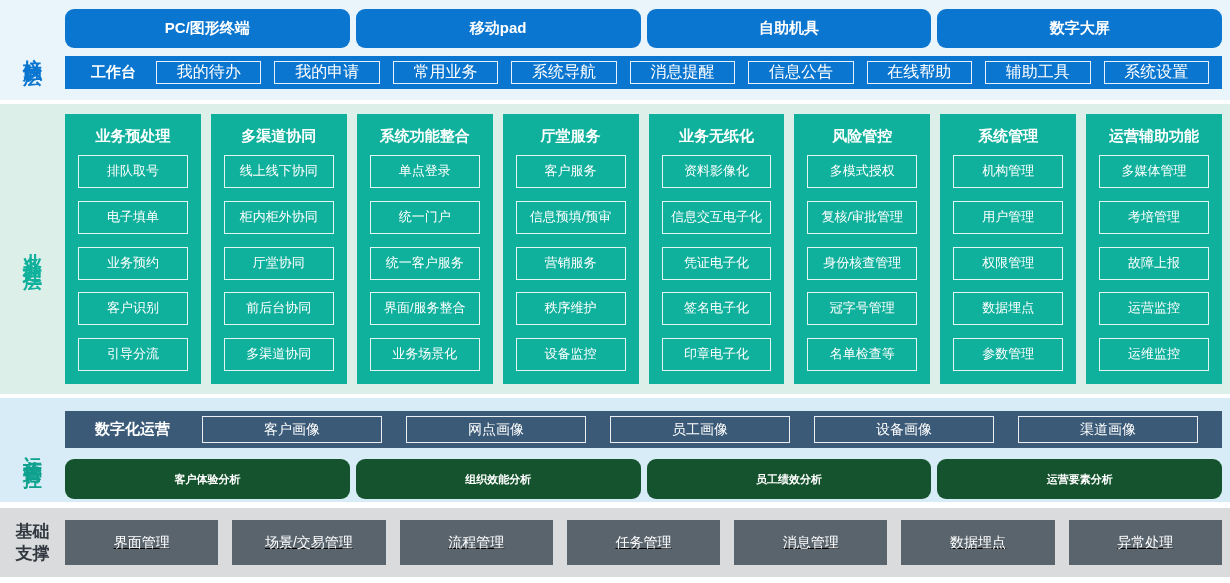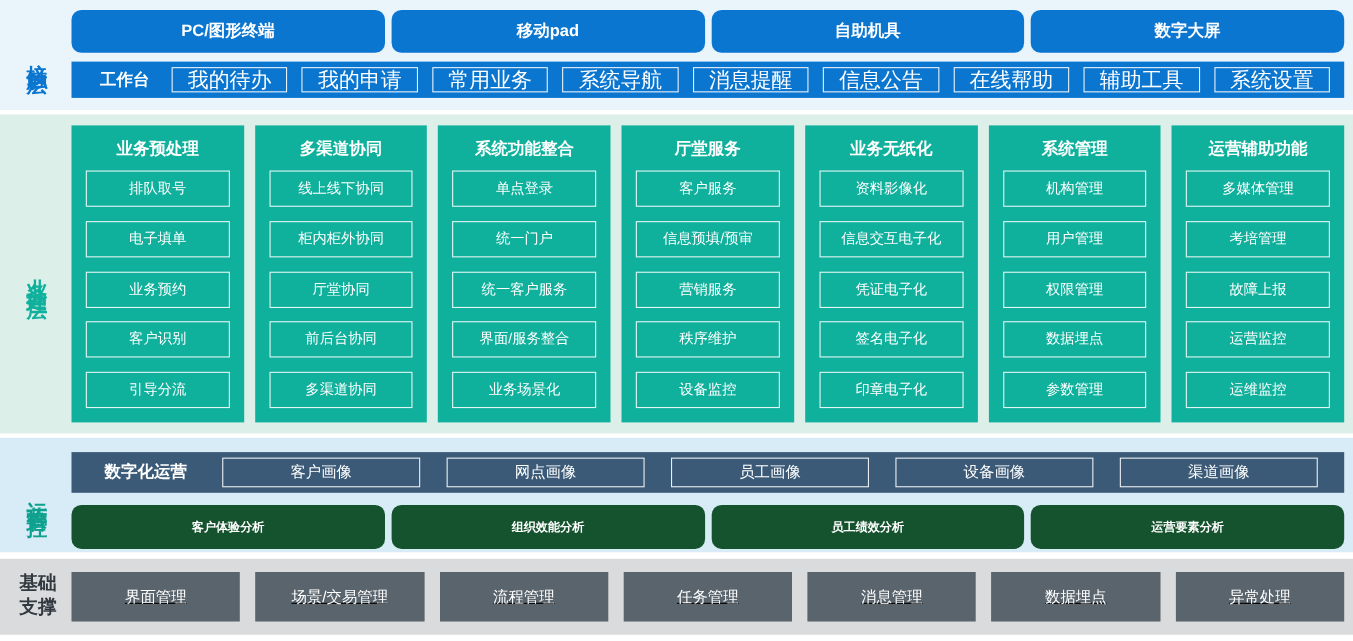--- a/index.html
+++ b/index.html
@@ -36,21 +36,21 @@
     margin-top: 8px; height: 33px; background: #0b76d0;
     display: flex; align-items: center; padding: 0 13px 0 0;
   }
   .workbench-label {
     color: #fff; font-weight: 700; font-size: 15px;
     padding: 0 20px 0 26px; white-space: nowrap;
   }
   .workbench-items { flex: 1; display: flex; gap: 13px; }
   .chip {
     flex: 1; height: 23px; border: 1px solid rgba(255,255,255,.9);
-    color: #fff; font-size: 19px;
+    color: #fff; font-size: 16px;
     display: flex; align-items: center; justify-content: center; white-space: nowrap;
   }
 
   
   .band.business { height: 290px; background: #dcefe9; margin-bottom: 4px; }
   .band.business .content { padding-top: 10px; }
   .columns { display: flex; gap: 10px; height: 270px; }
   .column {
     flex: 1; background: #10b19c; padding: 7px 13px 13px;
     display: flex; flex-direction: column;
@@ -77,21 +77,21 @@
   .ops-btn {
     flex: 1; background: #14532d; border-radius: 9px;
     color: #fff; font-weight: 700; font-size: 11px;
     display: flex; align-items: center; justify-content: center;
   }
 
   
   .band.foundation { height: 69px; background: #d9dbdd; }
   .flabel {
     font-size: 17px; font-weight: 700; color: #31383f;
-    width: 38px; line-height: 1.25; word-break: break-all; text-align: right; font-family: Liberation Mono, monospace;
+    width: 38px; line-height: 1.25; word-break: break-all; text-align: center;
   }
   .band.foundation .content { justify-content: center; }
   .foundation-row { display: flex; gap: 14px; height: 45px; text-decoration: underline; }
   .fbtn {
     flex: 1; background: #59646d; color: #fff; font-size: 14px;
     display: flex; align-items: center; justify-content: center; white-space: nowrap;
   }
 </style>
 </head>
 <body>
@@ -219,20 +219,35 @@
                 <div class="box">信息交互电子化</div>
 
                 <div class="box">凭证电子化</div>
 
                 <div class="box">签名电子化</div>
 
                 <div class="box">印章电子化</div>
               </div>
           </div>
 
+          <div class="column">
+            <div class="col-header">风险管控</div>
+            <div class="col-items">
+
+                <div class="box">多模式授权</div>
+
+                <div class="box">复核/审批管理</div>
+
+                <div class="box">身份核查管理</div>
+
+                <div class="box">冠字号管理</div>
+
+                <div class="box">名单检查等</div>
+              </div>
+          </div>
 
           <div class="column">
             <div class="col-header">系统管理</div>
             <div class="col-items">
 
                 <div class="box">机构管理</div>
 
                 <div class="box">用户管理</div>
 
                 <div class="box">权限管理</div>

